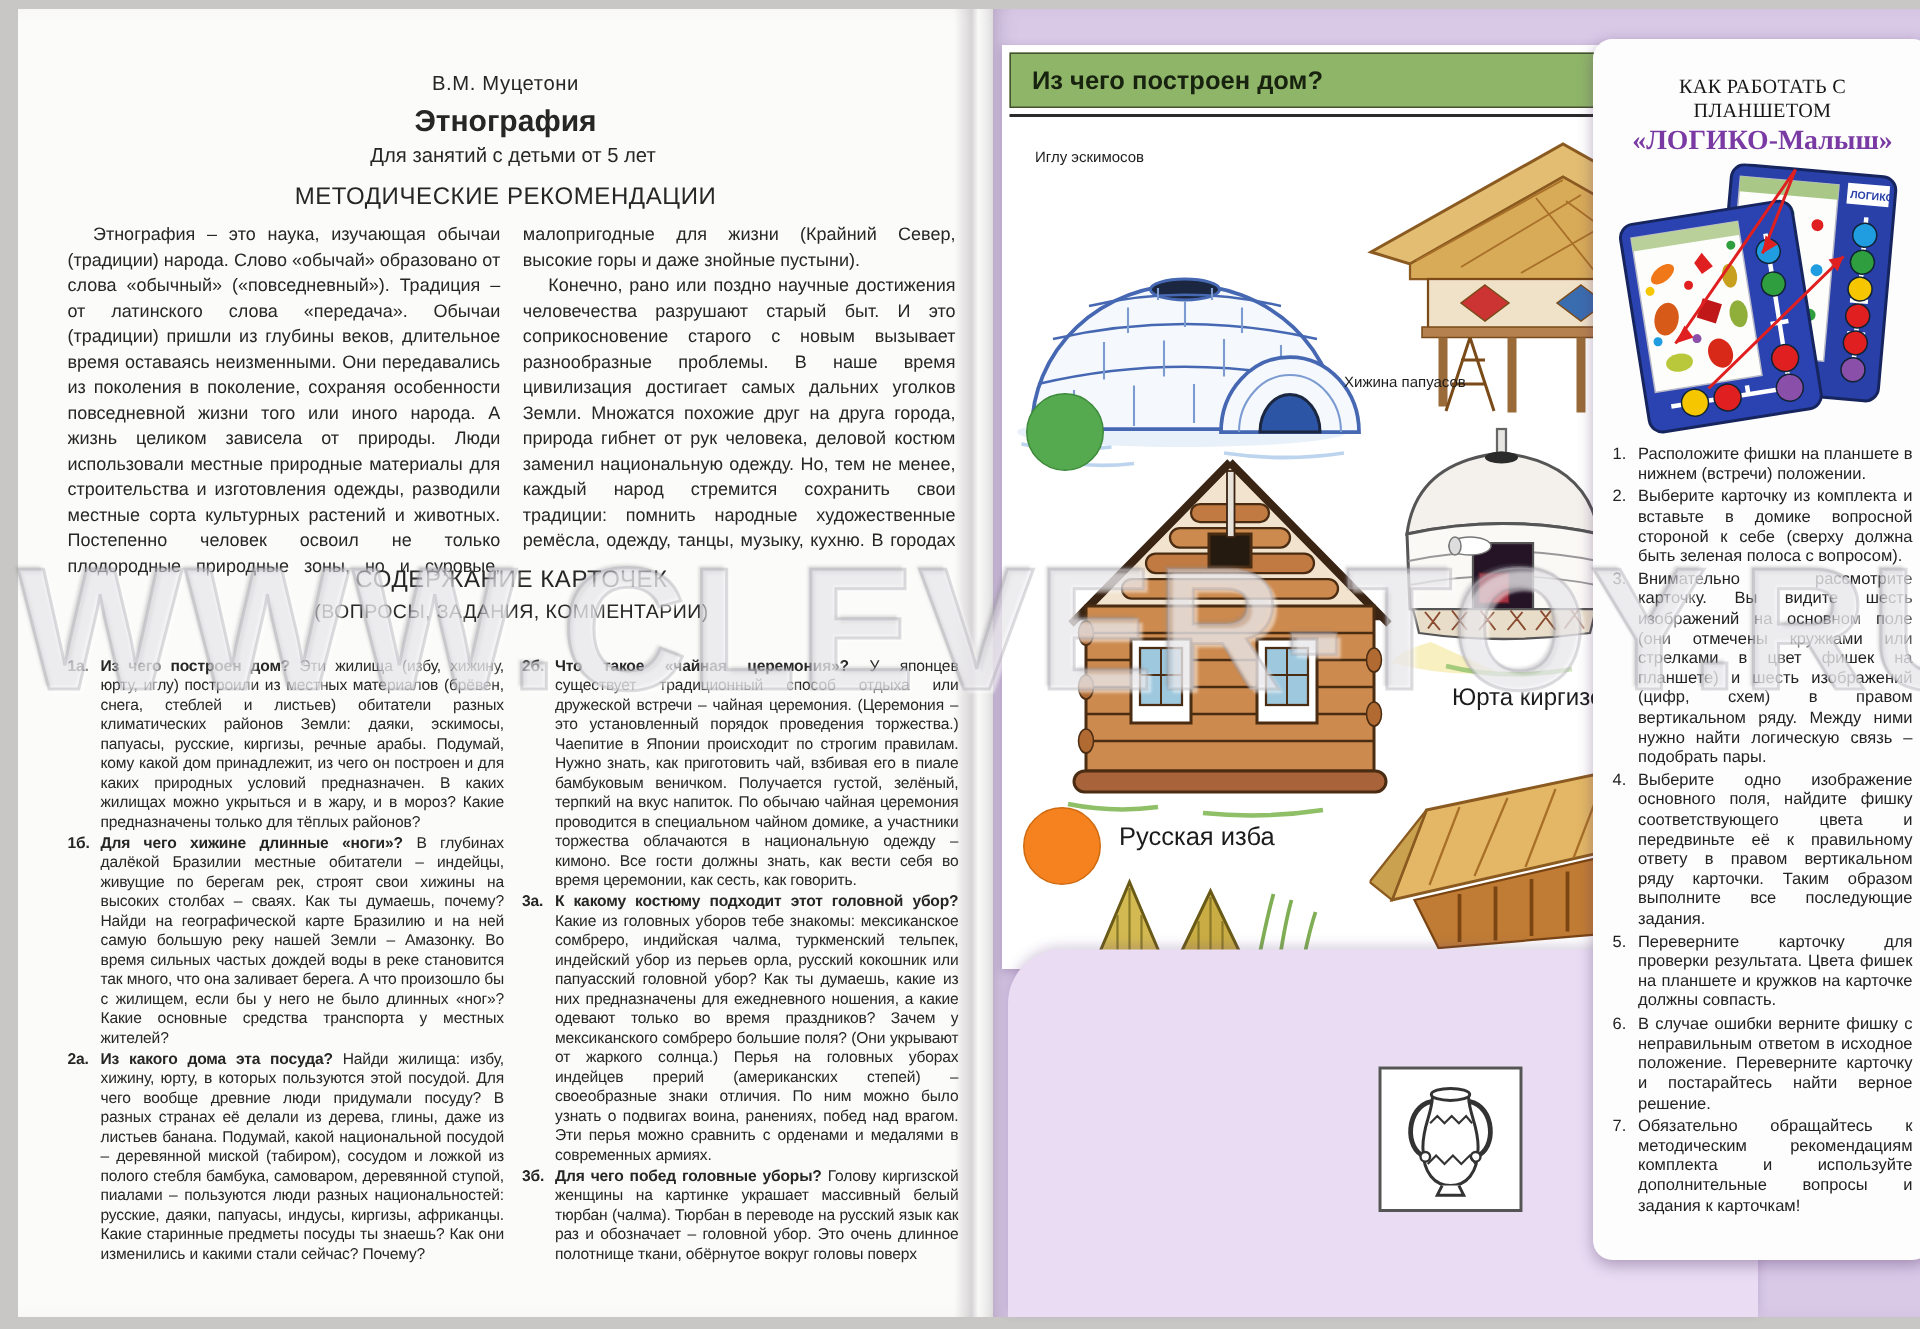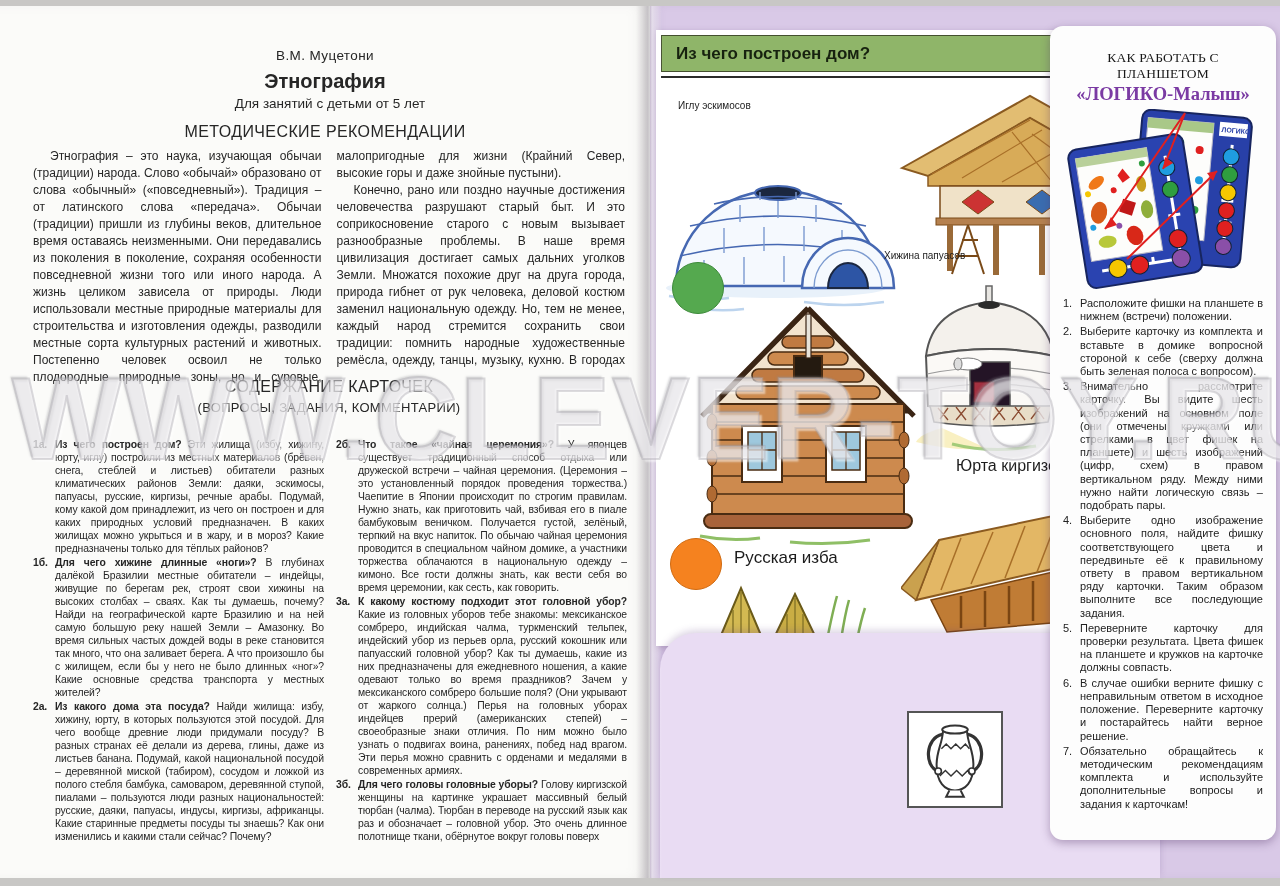--- a/index.html
+++ b/index.html
@@ -1,19 +1,19 @@
 <!DOCTYPE html>
 <html><head>
 <meta charset="utf-8">
 <style>
   * { margin:0; padding:0; box-sizing:border-box; }
   html,body { width:1280px; height:886px; overflow:hidden; }
   body { background:#c8c7c5; font-family:"Liberation Sans", sans-serif; color:#262626; position:relative; }
 
-  .page { position:absolute; top:6px; height:872px; }
+  .page { position:absolute; top:6px; height:872px;margin-left:12px; }
   #left-page { left:0; width:650px; background:#fbfbf9; box-shadow:inset -14px 0 18px -12px rgba(110,100,110,.35); }
   #right-page { left:650px; width:630px; background:#d9c9e7; box-shadow:inset 10px 0 14px -9px rgba(90,70,100,.35); }
 
   
   .lp-head { text-align:center; padding-top:42px; }
   .lp-author { font-size:13.5px; letter-spacing:.4px; }
   .lp-title { font-size:20px; font-weight:bold; margin-top:7px; }
   .lp-subtitle { font-size:13.5px; margin-top:3px;padding-left:10px; }
   .lp-section { font-size:16px; margin-top:12px; letter-spacing:.4px; }
 
@@ -90,21 +90,21 @@
 
   <div class="items-cols">
     <div class="items-col">
       <div class="citem"><span class="cnum">1а.</span><span class="clead">Из чего построен дом?</span> <span>Эти жилища (избу, хижину, юрту, иглу) построили из местных материалов (брёвен, снега, стеблей и листьев) обитатели разных климатических районов Земли: даяки, эскимосы, папуасы, русские, киргизы, речные арабы. Подумай, кому какой дом принадлежит, из чего он построен и для каких природных условий предназначен. В каких жилищах можно укрыться и в жару, и в мороз? Какие предназначены только для тёплых районов?</span></div>
       <div class="citem"><span class="cnum">1б.</span><span class="clead">Для чего хижине длинные «ноги»?</span> <span>В глубинах далёкой Бразилии местные обитатели – индейцы, живущие по берегам рек, строят свои хижины на высоких столбах – сваях. Как ты думаешь, почему? Найди на географической карте Бразилию и на ней самую большую реку нашей Земли – Амазонку. Во время сильных частых дождей воды в реке становится так много, что она заливает берега. А что произошло бы с жилищем, если бы у него не было длинных «ног»? Какие основные средства транспорта у местных жителей?</span></div>
       <div class="citem"><span class="cnum">2а.</span><span class="clead">Из какого дома эта посуда?</span> <span>Найди жилища: избу, хижину, юрту, в которых пользуются этой посудой. Для чего вообще древние люди придумали посуду? В разных странах её делали из дерева, глины, даже из листьев банана. Подумай, какой национальной посудой – деревянной миской (табиром), сосудом и ложкой из полого стебля бамбука, самоваром, деревянной ступой, пиалами – пользуются люди разных национальностей: русские, даяки, папуасы, индусы, киргизы, африканцы. Какие старинные предметы посуды ты знаешь? Как они изменились и какими стали сейчас? Почему?</span></div>
     </div>
     <div class="items-col">
       <div class="citem"><span class="cnum">2б.</span><span class="clead">Что такое «чайная церемония»?</span> <span>У японцев существует традиционный способ отдыха или дружеской встречи – чайная церемония. (Церемония – это установленный порядок проведения торжества.) Чаепитие в Японии происходит по строгим правилам. Нужно знать, как приготовить чай, взбивая его в пиале бамбуковым веничком. Получается густой, зелёный, терпкий на вкус напиток. По обычаю чайная церемония проводится в специальном чайном домике, а участники торжества облачаются в национальную одежду – кимоно. Все гости должны знать, как вести себя во время церемонии, как сесть, как говорить.</span></div>
       <div class="citem"><span class="cnum">3а.</span><span class="clead">К какому костюму подходит этот головной убор?</span> <span>Какие из головных уборов тебе знакомы: мексиканское сомбреро, индийская чалма, туркменский тельпек, индейский убор из перьев орла, русский кокошник или папуасский головной убор? Как ты думаешь, какие из них предназначены для ежедневного ношения, а какие одевают только во время праздников? Зачем у мексиканского сомбреро большие поля? (Они укрывают от жаркого солнца.) Перья на головных уборах индейцев прерий (американских степей) – своеобразные знаки отличия. По ним можно было узнать о подвигах воина, ранениях, побед над врагом. Эти перья можно сравнить с орденами и медалями в современных армиях.</span></div>
-      <div class="citem"><span class="cnum">3б.</span><span class="clead">Для чего головы головные уборы?</span> <span>Голову киргизской женщины на картинке украшает массивный белый тюрбан (чалма). Тюрбан в переводе на русский язык как раз и обозначает – головной убор. Это очень длинное полотнище ткани, обёрнутое вокруг головы поверх</span></div>
+      <div class="citem"><span class="cnum">3б.</span><span class="clead">Для чего побед головные уборы?</span> <span>Голову киргизской женщины на картинке украшает массивный белый тюрбан (чалма). Тюрбан в переводе на русский язык как раз и обозначает – головной убор. Это очень длинное полотнище ткани, обёрнутое вокруг головы поверх</span></div>
     </div>
   </div>
 </div>
 
 <div class="gutter"></div>
 
 <div class="page" id="right-page">
 
   <div id="qcard">
     <div class="qband">Из чего построен дом?</div>

